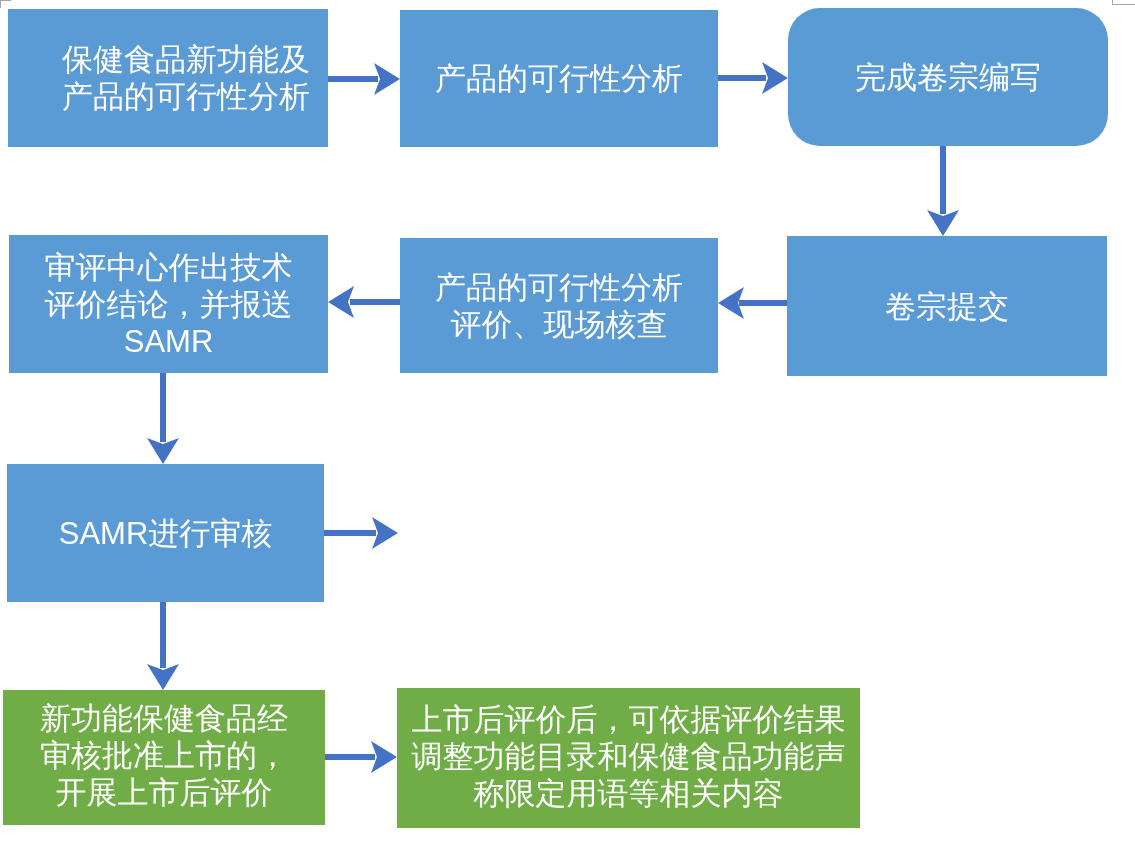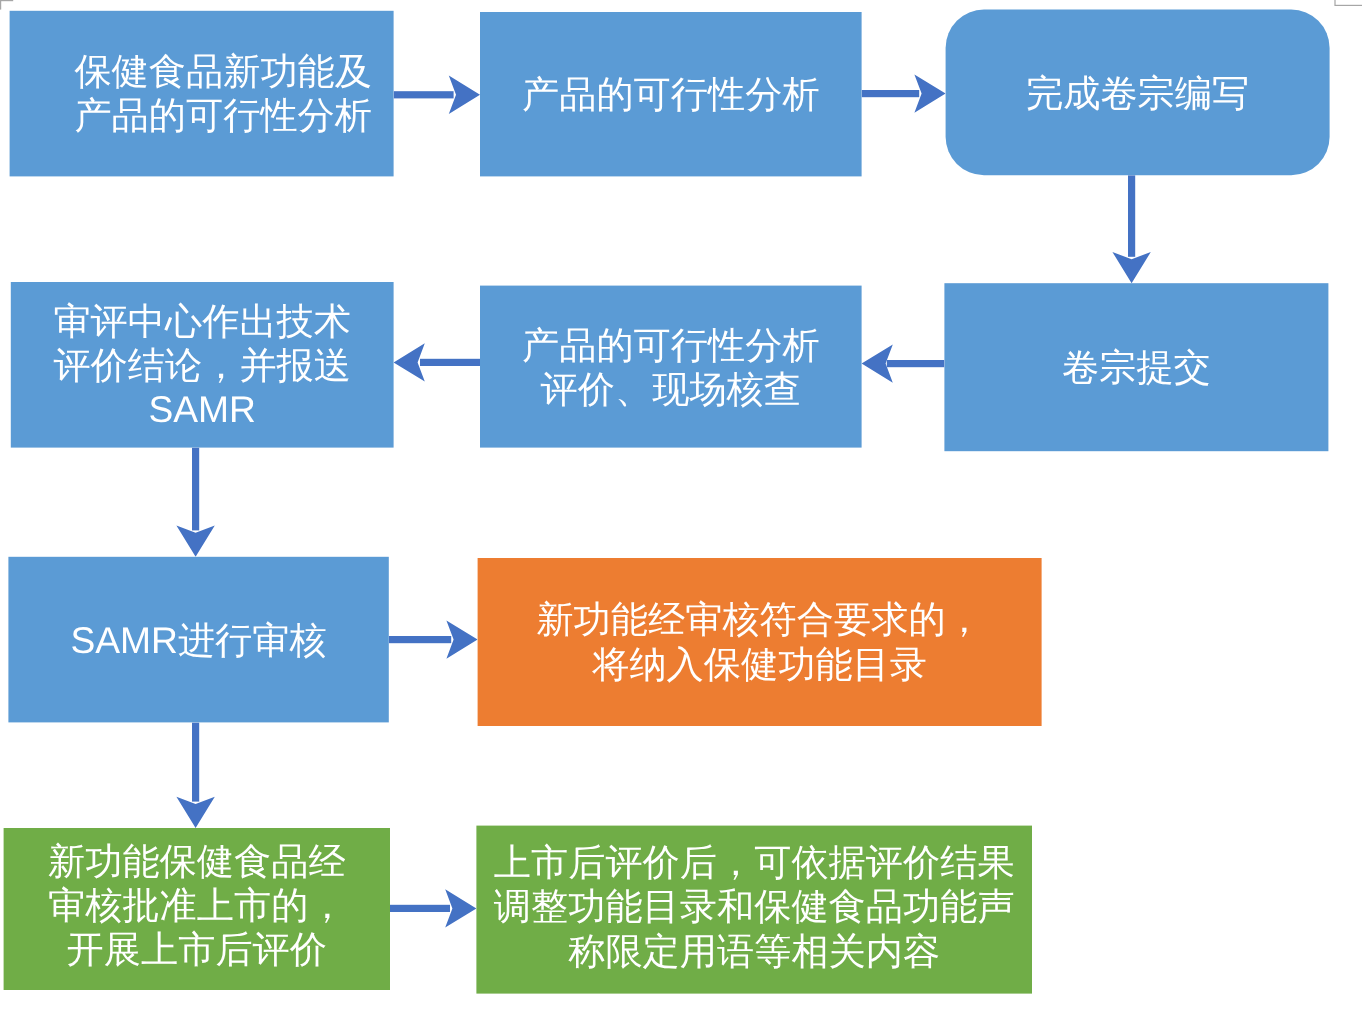--- a/index.html
+++ b/index.html
@@ -82,22 +82,20 @@
 产品的可行性分析</div>
   <div class="node blue" id="n2">产品的可行性分析</div>
   <div class="node blue" id="n3">完成卷宗编写</div>
   <div class="node blue" id="n4">卷宗提交</div>
   <div class="node blue" id="n5">产品的可行性分析
 评价、现场核查</div>
   <div class="node blue" id="n6">审评中心作出技术
 评价结论，并报送
 SAMR</div>
   <div class="node blue" id="n7">SAMR进行审核</div>
-  <div class="node orange" id="n8">新功能经审核符合要求的，
-将纳入保健功能目录</div>
   <div class="node green" id="n9">新功能保健食品经
 审核批准上市的，
 开展上市后评价</div>
   <div class="node green" id="n10">上市后评价后，可依据评价结果
 调整功能目录和保健食品功能声
 称限定用语等相关内容</div>
 
   <div class="arrow" id="a1">
     <svg width="72" height="34" viewBox="0 0 72 34" fill="currentColor">
       <rect x="0" y="14" width="50" height="6"></rect>

